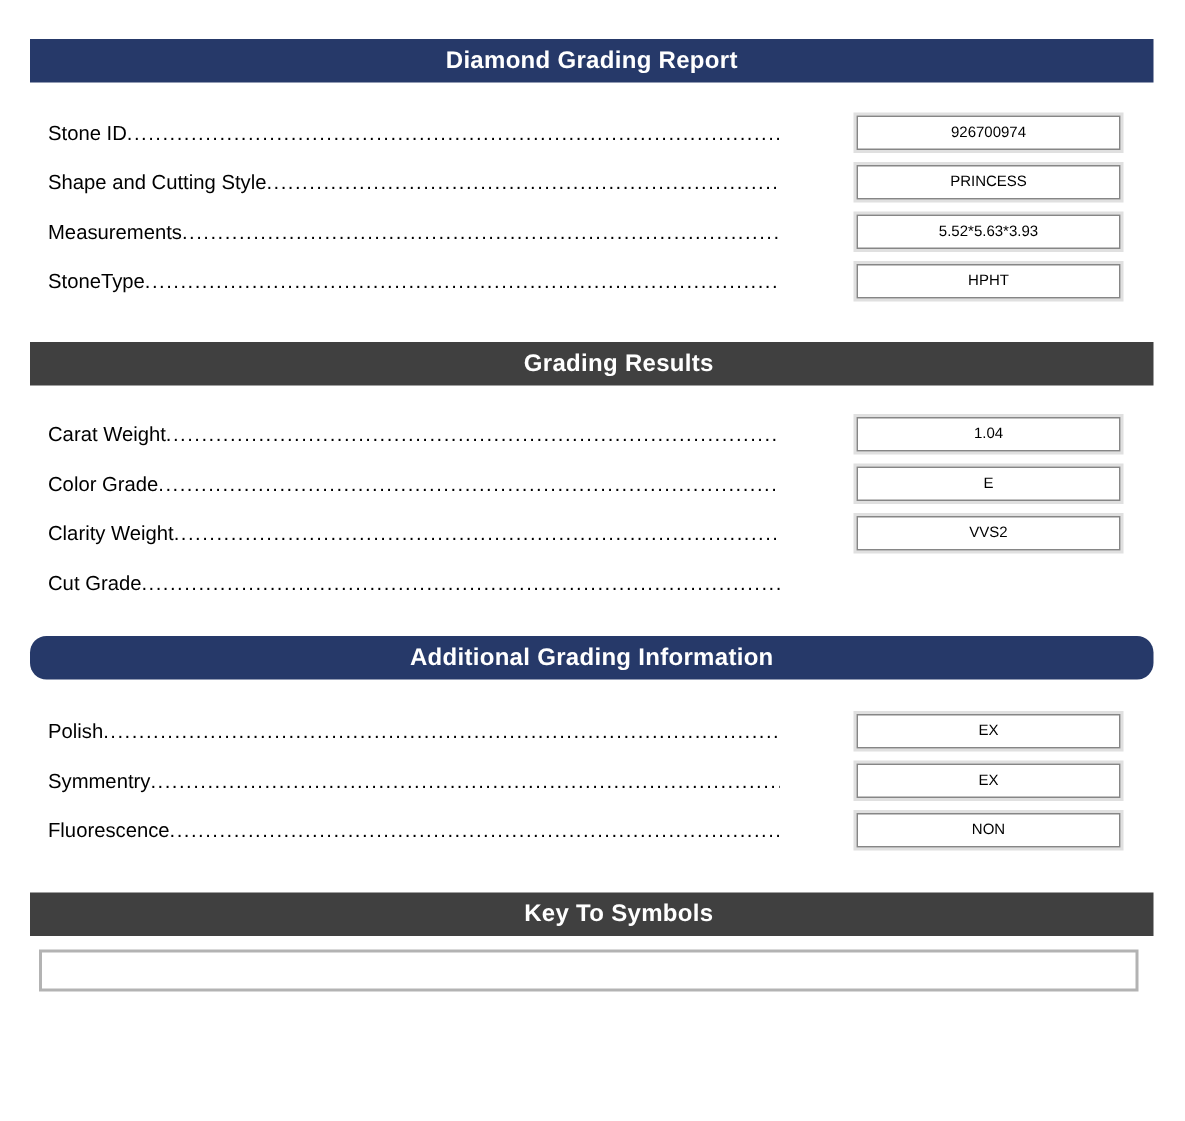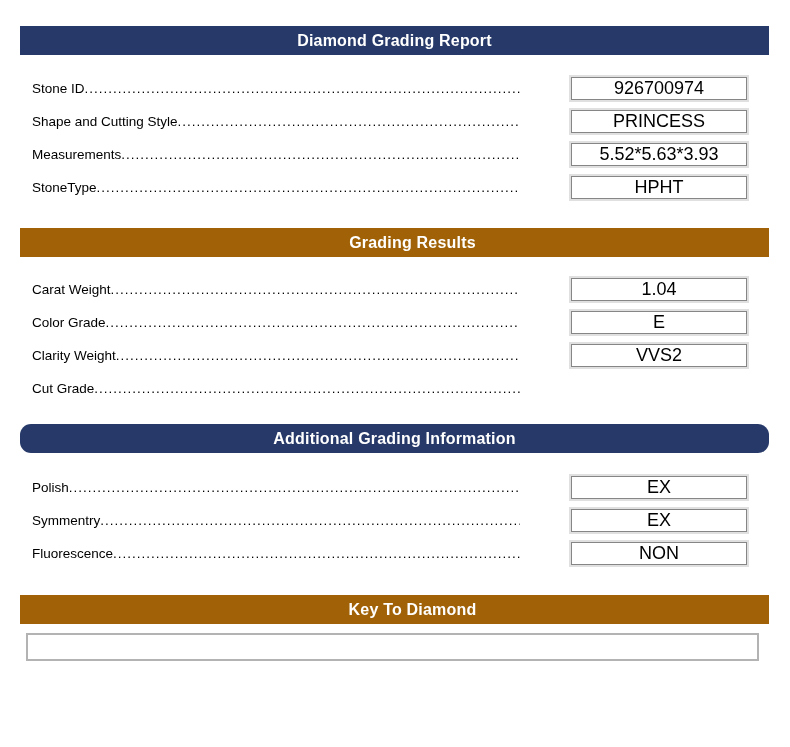--- a/index.html
+++ b/index.html
@@ -23,21 +23,21 @@
     display: flex;
     align-items: center;
     justify-content: center;
     color: #ffffff;
     font-weight: bold;
     font-size: 16px;
     letter-spacing: 0.2px;
     margin-top: 26px;
   }
   .bar-navy { background: #263969; }
-  .bar-gray { background: #a16207; padding-left: 36px; }
+  .bar-gray { background: #404040; padding-left: 36px; }
 
   .bar-2 { margin-top: 24px; }
   .bar-3 { margin-top: 19px; border-radius: 11px; }
   .bar-4 { margin-top: 25px; }
 
   .rows-1 { margin-top: 17px; }
   .rows-2 { margin-top: 16px; }
   .rows-3 { margin-top: 18px; }
 
   .field-row {
@@ -61,21 +61,21 @@
   .value-box {
     margin-left: 51px;
     width: 174px;
     height: 21px;
     border: 1px solid #868686;
     box-shadow: 0 0 0 2px #e0e0e0;
     background: #ffffff;
     display: flex;
     align-items: center;
     justify-content: center;
-    font-size: 18px;
+    font-size: 10px;
   }
   .value-box.hidden-box { visibility: hidden; }
 
   .key-box {
     margin-top: 9px;
     margin-left: 6px;
     width: 729px;
     height: 24px;
     border: 2px solid #b3b3b3;
     background: #ffffff;
@@ -167,20 +167,20 @@
     </div>
     <div class="field-row">
       <div class="label-area"><span class="flabel">Fluorescence</span><span class="dots">........................................................................................................................................................</span></div>
       <div class="value-box">
           <span>NON</span>
         </div>
     </div>
   </div>
 
   <div class="section-bar bar-gray bar-4">
-    <span>Key To Diamond</span>
+    <span>Key To Symbols</span>
   </div>
 
   <div class="key-box">
     <span></span>
   </div>
 
 </div>
 
 </body></html>

